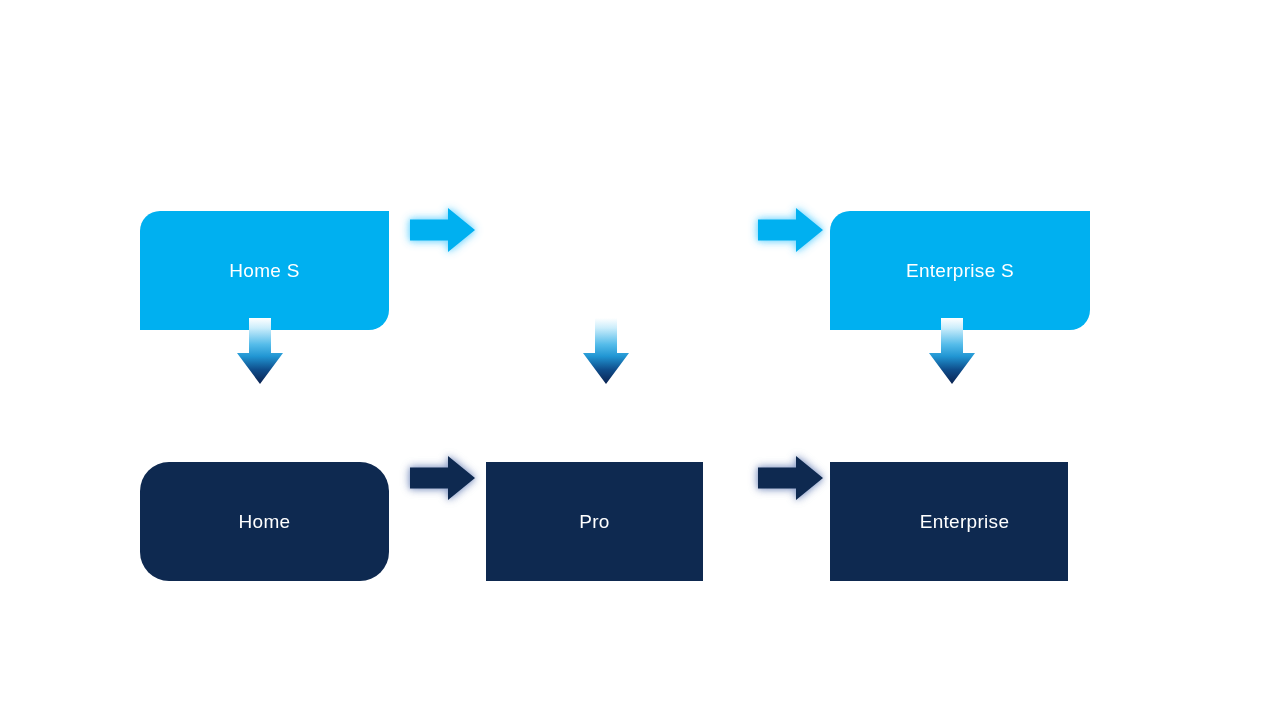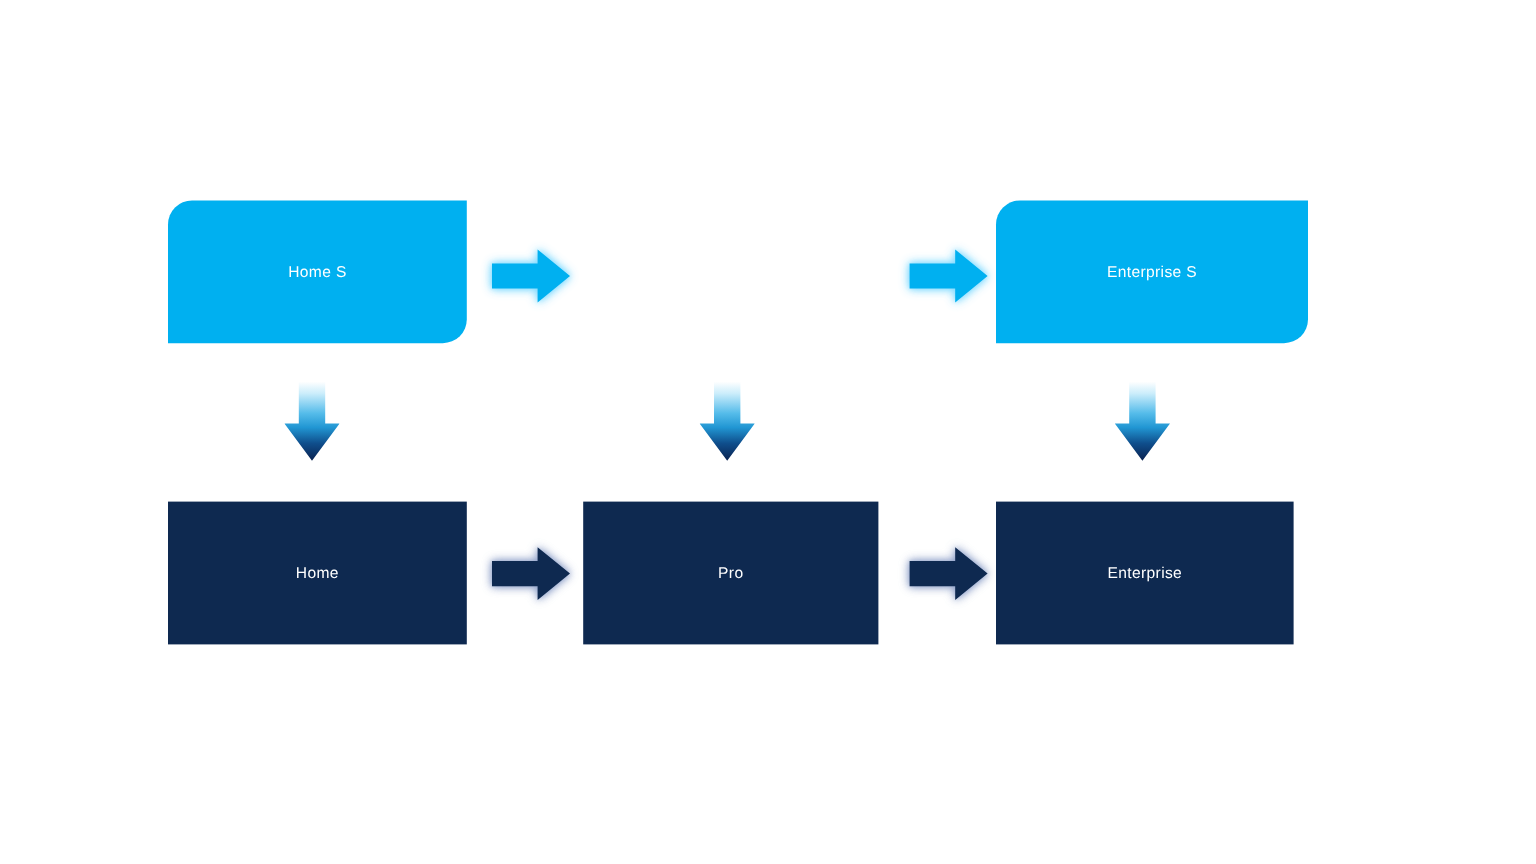--- a/index.html
+++ b/index.html
@@ -11,40 +11,41 @@
     overflow: hidden;
     font-family: "Liberation Sans", "DejaVu Sans", sans-serif;
   }
   .box {
     position: absolute;
     height: 119px;
     display: flex;
     align-items: center;
     justify-content: center;
     color: #ffffff;
-    font-size: 13px;
+    font-size: 19px;
     font-weight: 400;
     letter-spacing: 0.3px;
+    margin-top: 44px;
   }
   .box.top {
     background: #00B0F0;
     border-radius: 20px 0 20px 0; 
   }
   .box.bottom {
     background: #0E2950;
     border-radius: 0;
   }
   
   #tb0 { left: 140px; top: 167px; width: 249px; }
   #tb1 { left: 486px; top: 167px; width: 247px; }
   #tb2 { left: 830px; top: 167px; width: 260px; }
   
-  #bb0 { left: 140px; top: 418px; width: 249px; }
-  #bb1 { left: 486px; top: 418px; width: 246px; }
-  #bb2 { left: 830px; top: 418px; width: 248px; }
+  #bb0 { left: 140px; top: 418px; width: 249px; border-radius: 29px; }
+  #bb1 { left: 486px; top: 418px; width: 217px; }
+  #bb2 { left: 830px; top: 418px; width: 207px; padding-left: 31px; }
 
   .rarrow {
     position: absolute;
     width: 66px;
     height: 46px;
   }
   .rarrow svg { display: block; width: 100%; height: 100%; overflow: visible; }
   .rarrow.light { filter: drop-shadow(0 0 4px rgba(120, 215, 255, 0.95)) drop-shadow(0 0 2px rgba(160, 228, 255, 0.9)); }
   .rarrow.light path { fill: #00B0F0; }
   .rarrow.dark { filter: drop-shadow(0 0 4px rgba(130, 150, 195, 0.85)) drop-shadow(0 0 2px rgba(160, 175, 210, 0.8)); }

